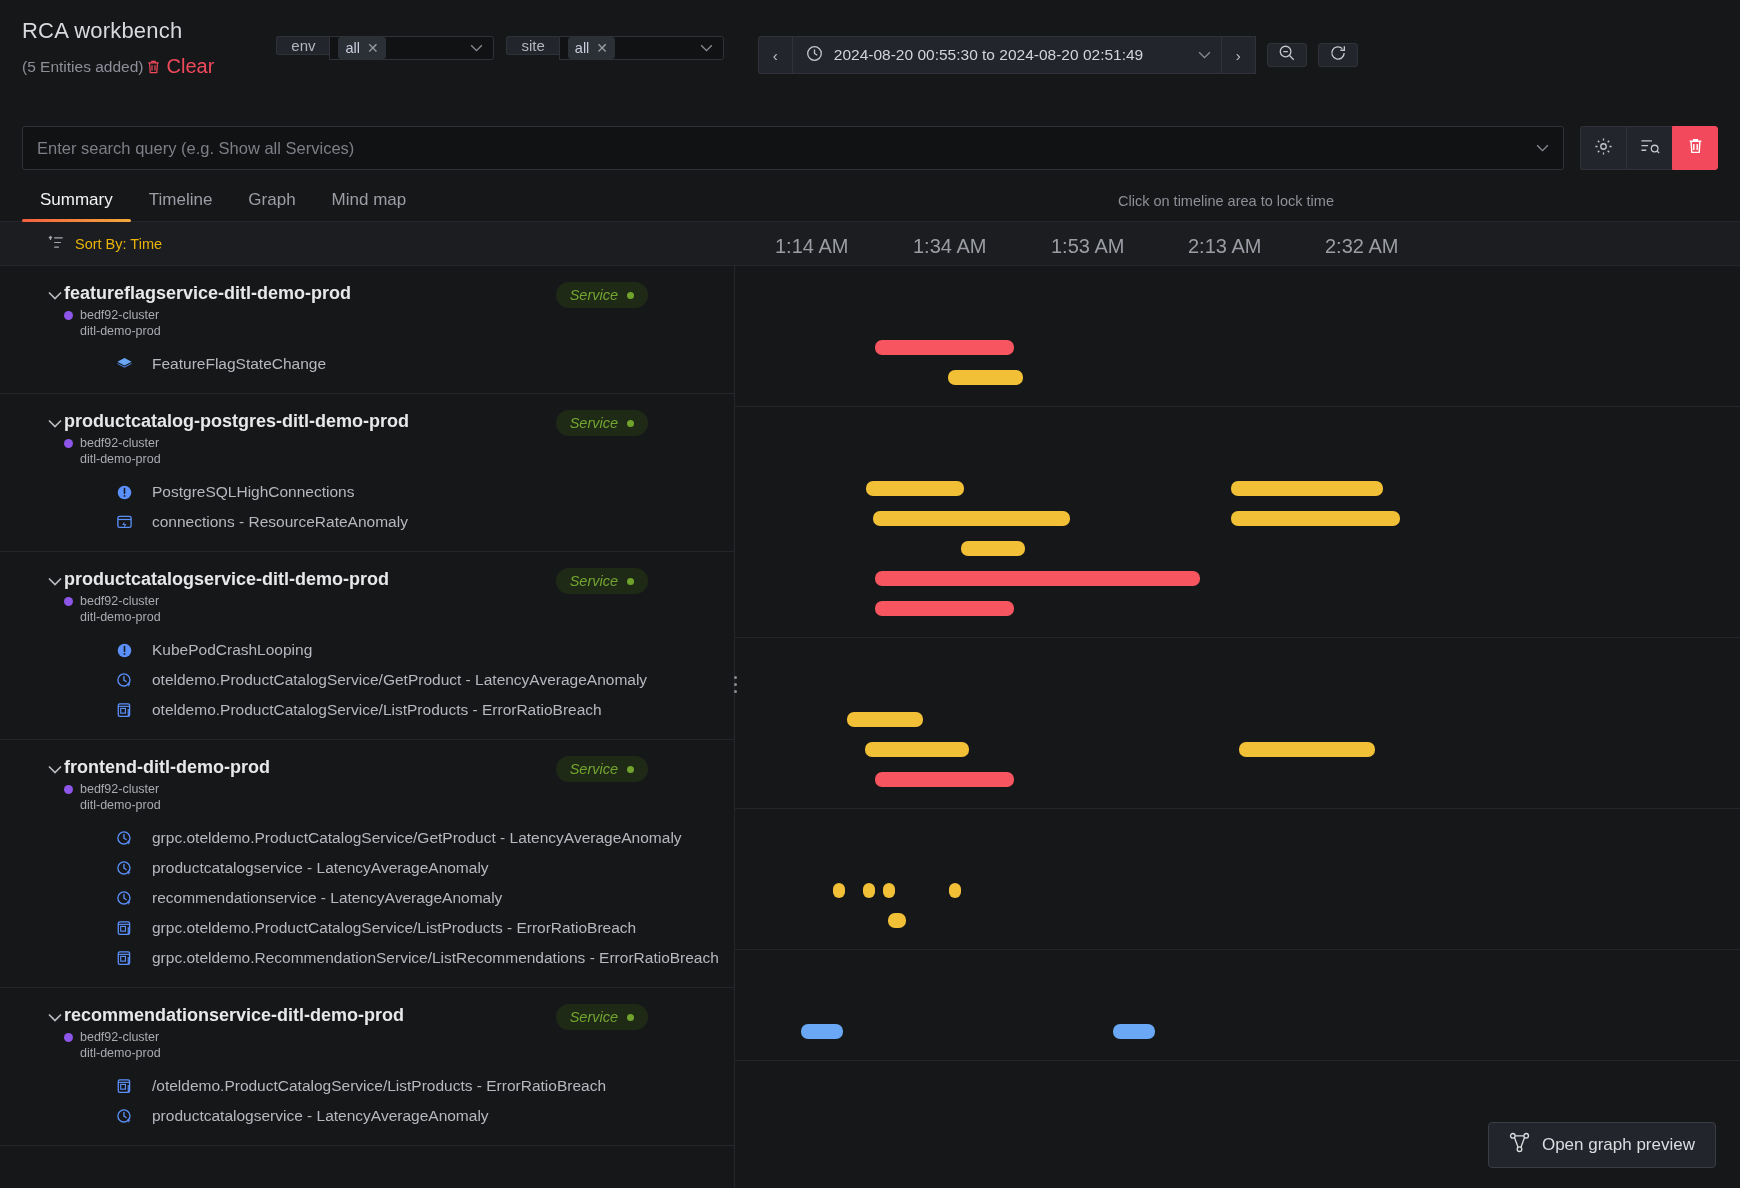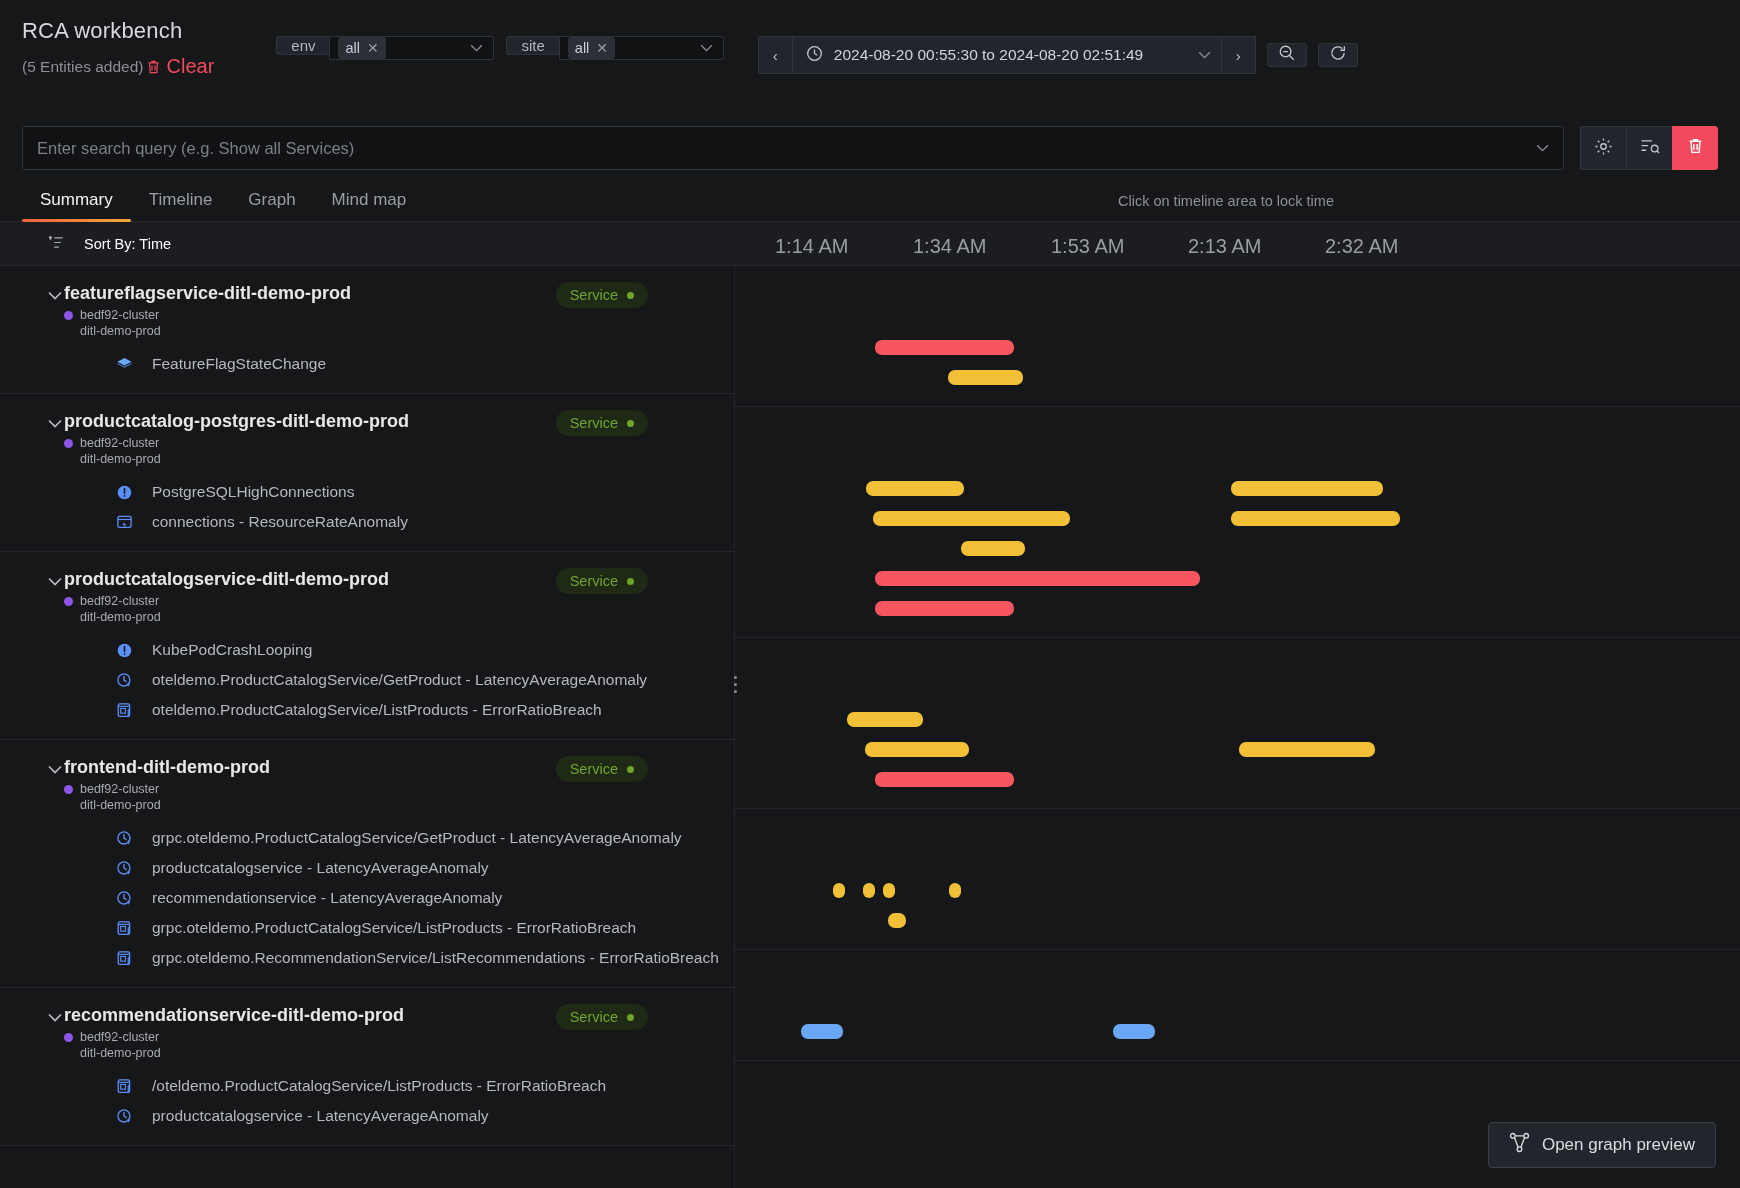--- a/index.html
+++ b/index.html
@@ -87,41 +87,41 @@
   .tab.active { color: #f2f2f3; font-weight: 500; }
   .tab.active::after {
     content: ""; position: absolute; left: 0; right: 0; bottom: -1px; height: 3px;
     background: linear-gradient(90deg, #f55f3e, #f2a93b); border-radius: 2px;
   }
   .lock-hint { position: absolute; left: 1118px; bottom: 12px; font-size: 14.5px; color: #8e9098; }
 
   
   .sortbar { display: flex; align-items: center; height: 44px; flex: none;
              background: #1b1d21; border-bottom: 1px solid #24262b; padding-left: 48px; position: relative; }
-  .sortby { display: flex; align-items: center; gap: 20px; font-size: 14.5px; color: #ffffff; cursor: pointer; }
+  .sortby { display: flex; align-items: center; gap: 11px; font-size: 14.5px; color: #eab308; cursor: pointer; }
   .axis-ticks { position: absolute; left: 735px; right: 0; top: 0; height: 44px; }
   .axis-tick { position: absolute; top: 13px; font-size: 20px; color: #9b9da4; }
 
   
   .body { flex: 1; display: flex; position: relative; overflow: hidden; }
   .left-col { width: 735px; flex: none; border-right: 1px solid #24262b; }
   .right-col { flex: 1; position: relative; }
 
   .group { border-bottom: 1px solid #24262b; position: relative; }
   .ghead { display: flex; align-items: flex-start; padding: 17px 0 0 46px; position: relative; }
   .chevron { position: absolute; left: 48px; top: 20px; color: #b9bbc1; font-size: 15px; }
   .gname { font-size: 18px; font-weight: 700; color: #e7e8ea; margin-left: 18px; }
   .gmeta { margin-left: 18px; margin-top: 3px; display: flex; align-items: flex-start; gap: 7px; }
   .gdot { width: 9px; height: 9px; border-radius: 50%; background: #8e56e8; margin-top: 4px; flex: none; }
   .gmeta-text { font-size: 12.5px; color: #a9abb2; line-height: 1.28; }
   .badge {
     position: absolute; right: 86px; top: 16px;
     background: #1f2a16; border-radius: 14px; padding: 5px 14px;
     display: flex; align-items: center; gap: 9px;
-    font-size: 14.5px; color: #73a531;
+    font-size: 14.5px; color: #73a531; font-style: italic;
   }
   .badge-dot { width: 7px; height: 7px; border-radius: 50%; background: #6fa32c; }
   .rows { padding: 10px 0 14px 0; }
   .row { display: flex; align-items: center; gap: 19px; height: 30px; padding-left: 115px; }
   .row-icon { width: 18px; height: 18px; flex: none; display: flex; align-items: center; justify-content: center; }
   .row-label { font-size: 15.5px; color: #b6b8bf; white-space: nowrap; }
 
   
   .lane-group { border-bottom: 1px solid #24262b; position: relative; }
   .lane { position: relative; height: 30px; }

